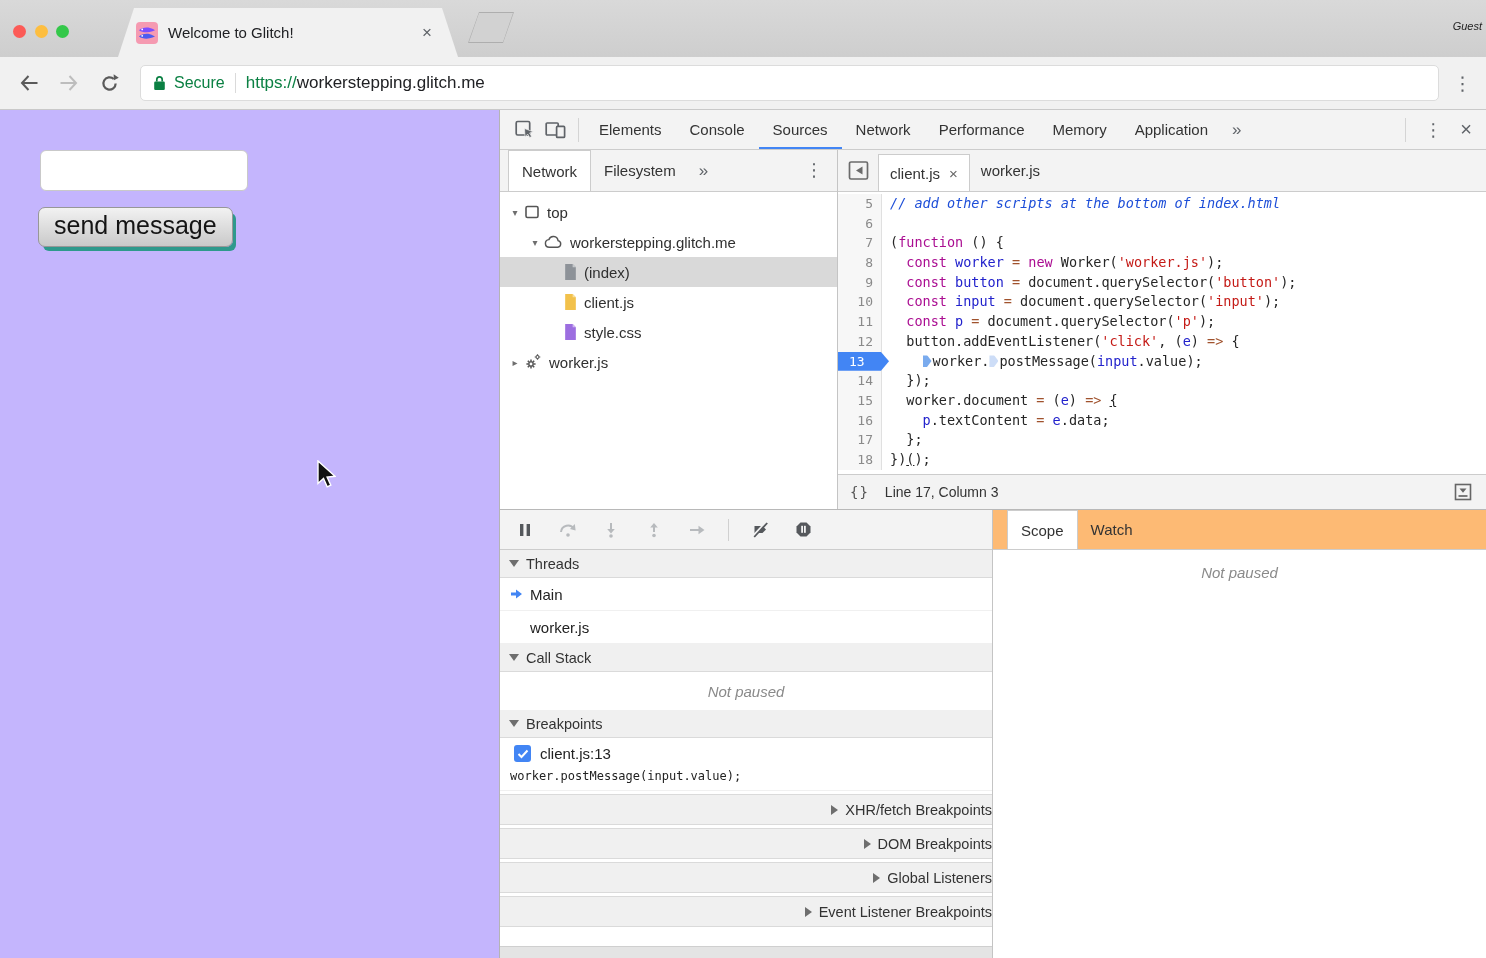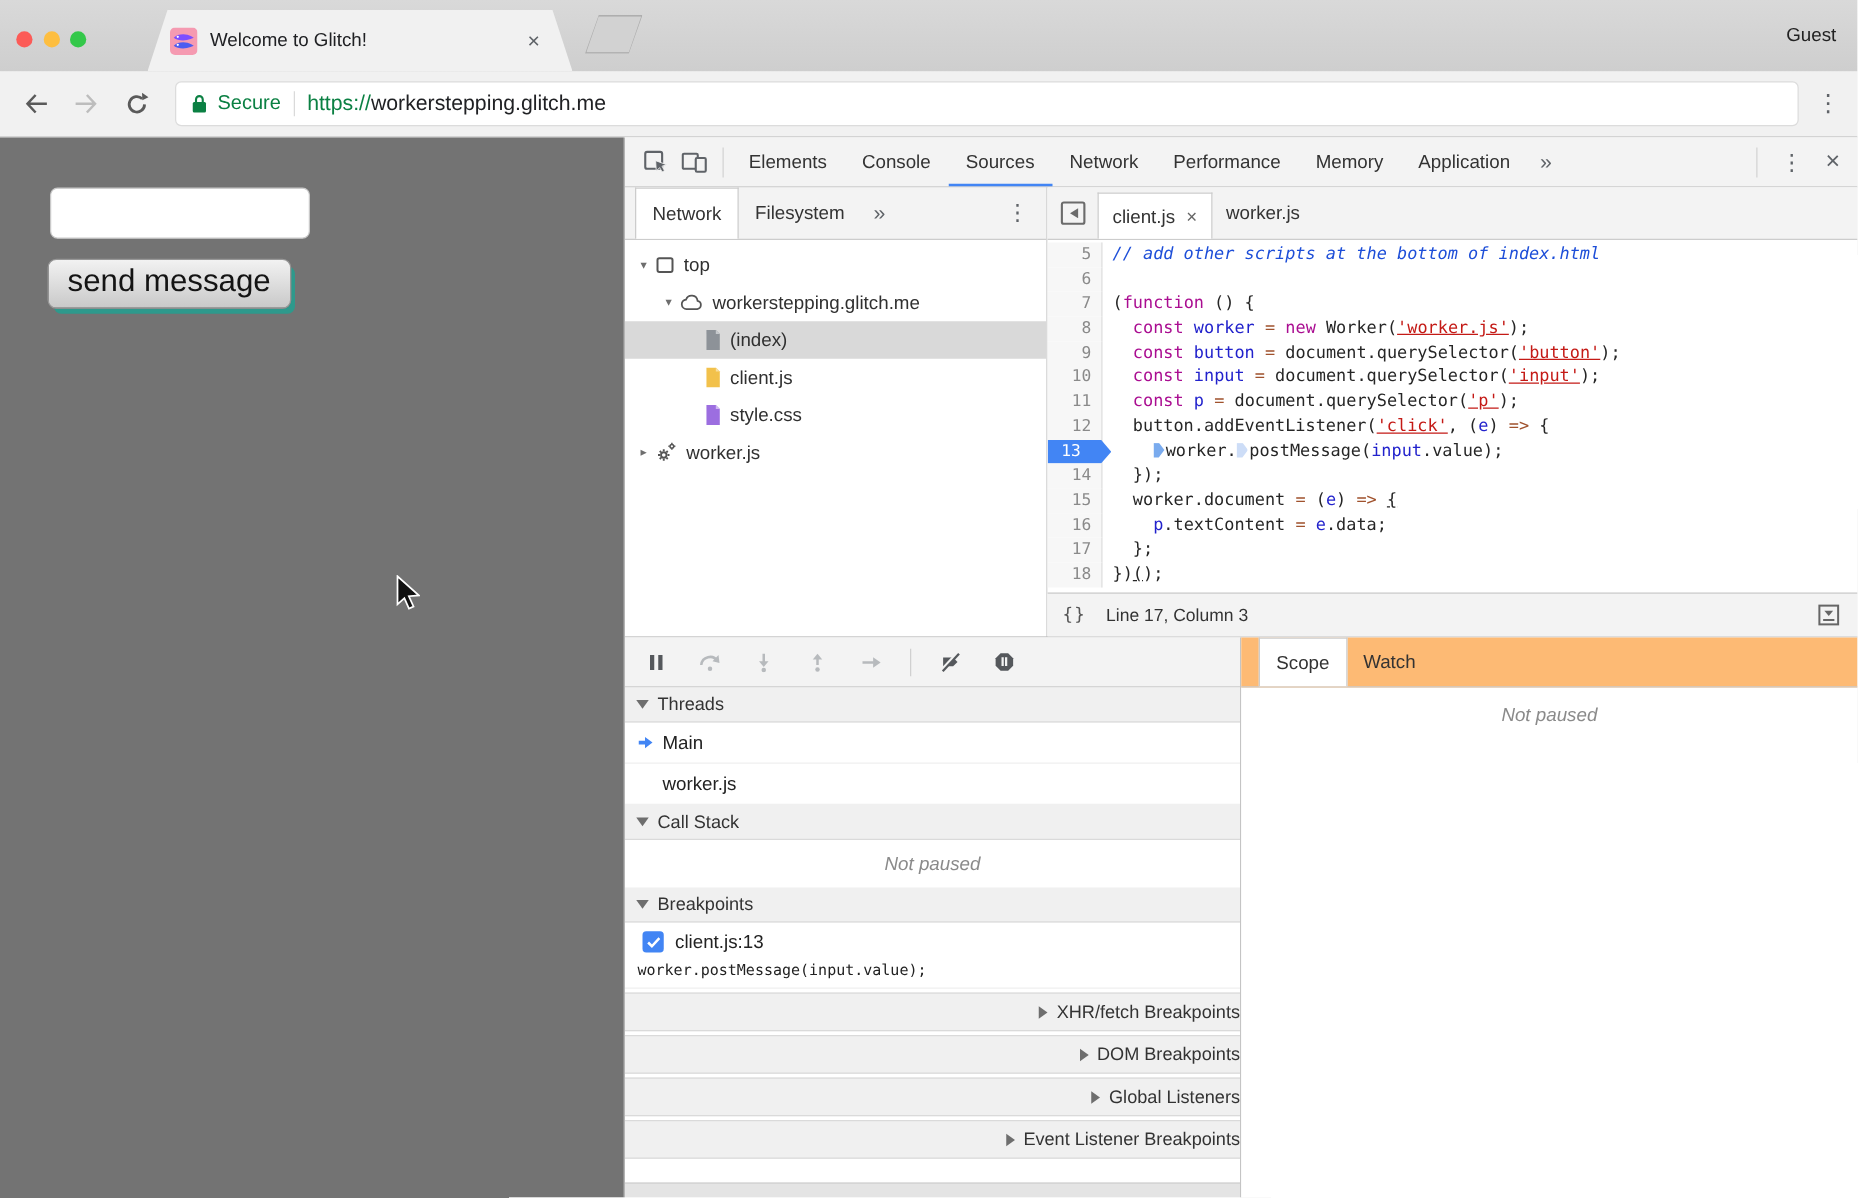--- a/index.html
+++ b/index.html
@@ -14,36 +14,36 @@
   .tab { position:absolute; left:118px; top:8px; width:340px; height:49px; background:#f1f1f1;
          clip-path:polygon(16px 0, calc(100% - 16px) 0, 100% 100%, 0 100%);
          display:flex; align-items:center; padding:0 26px 0 18px; }
   .favicon { width:22px; height:22px; margin-right:10px; flex:0 0 auto; }
   .tab-title { font-size:15px; color:#202124; flex:1; white-space:nowrap; overflow:hidden; }
   .tab-close { color:#5f6368; font-size:17px; line-height:17px; cursor:default; }
   .newtab { position:absolute; left:468px; top:12px; width:46px; height:31px; background:#aeaeae;
             clip-path:polygon(11px 0,100% 0,calc(100% - 11px) 100%,0 100%); }
   .newtab-inner { position:absolute; inset:1px; background:#d2d2d2;
             clip-path:polygon(10px 0,100% 0,calc(100% - 10px) 100%,0 100%); }
-  .guest { position:absolute; right:17px; top:20px; font-size:15px; color:#222; }
+  .guest { position:absolute; right:4px; top:20px; font-size:11px; color:#222;font-style:italic; }
 
   
   .toolbar { height:53px; background:#f1f1f1; display:flex; align-items:center; padding:0 14px 0 16px; border-bottom:1px solid #c9c9c9; flex:0 0 auto; }
   .navbtn { width:26px; height:26px; display:flex; align-items:center; justify-content:center; margin-right:14px; color:#5a5a5a; }
   .navbtn.disabled { color:#bdbdbd; }
   .urlbar { flex:1; height:36px; background:#fff; border:1px solid #dcdcdc; border-radius:5px; display:flex; align-items:center; padding:0 12px; margin-right:14px; }
   .secure { color:#0b8043; font-size:16px; margin:0 10px 0 8px; }
   .url-sep { width:1px; height:20px; background:#dadada; margin-right:10px; }
   .url { font-size:17px; color:#202124; }
   .url .scheme { color:#0b8043; }
   .menu-dots { color:#5f6368; font-size:19px; letter-spacing:0; }
 
   
   .content { flex:1; display:flex; min-height:0; }
-  .page { width:499px; background:#737373; position:relative; flex:0 0 auto; }
+  .page { width:499px; background:#c4b5fd; position:relative; flex:0 0 auto; }
   .msg-input { position:absolute; left:40px; top:40px; width:208px; height:41px; border:1px solid #c9c9c9; border-radius:6px; font-size:22px; padding:0 8px; background:#fff; }
   .send-btn { position:absolute; left:38px; top:97px; font-family:"Liberation Sans",sans-serif; font-size:25px; color:#141414;
               padding:3px 15px 6px; border:1px solid #979797; border-radius:7px;
               background:linear-gradient(#f2f2f2,#c9c9c9); box-shadow:4px 5px 0 -1px #2e998c; }
   .cursor { position:absolute; left:316px; top:350px; }
 
   
   .devtools { flex:1; border-left:1px solid #b4b4b4; display:flex; flex-direction:column; background:#f3f3f3; min-width:0; }
   .dt-tabbar { height:40px; background:#f3f3f3; border-bottom:1px solid #ccc; display:flex; align-items:center; padding-left:12px; flex:0 0 auto; }
   .ticon { display:flex; align-items:center; justify-content:center; width:26px; height:26px; color:#5f6368; margin-right:4px; }
@@ -78,21 +78,21 @@
   .ed-tab.active { background:#fff; border:1px solid #ccc; border-bottom:none; margin-top:4px; }
   .ed-tab .x { color:#666; font-size:15px; margin-left:9px; }
   .code { flex:1; overflow:hidden; padding-top:2px; font-family:"DejaVu Sans Mono",monospace; font-size:13.5px; }
   .code-line { display:flex; height:19.7px; line-height:19.7px; }
   .gutter { width:44px; flex:0 0 auto; background:#f7f7f7; border-right:1px solid #e0e0e0; color:#8a8a8a; font-size:13px; text-align:right; padding-right:8px; position:relative; }
   .bp-tag { position:absolute; left:0; top:0.5px; bottom:0.5px; width:51px; background:#4285f4; color:#fff; text-align:left; padding-left:11px; z-index:2;
             clip-path:polygon(0 0, 43px 0, 51px 50%, 43px 100%, 0 100%); }
   .code-text { white-space:pre; padding-left:8px; color:#262626; }
   .com { color:#1d4ed8; font-style:italic; }
   .kw  { color:#aa0d91; }
-  .str { color:#c41a16;text-decoration:underline; }
+  .str { color:#c41a16; }
   .def { color:#2222cc; }
   .op  { color:#a0522d; }
   .match { text-decoration:underline; }
   .bp-inline { display:inline-block; width:9px; height:12px; transform:translateY(1.5px); margin-right:1px;
                clip-path:polygon(0 0,4.5px 0,9px 6px,4.5px 12px,0 12px); }
   .bp-inline.solid { background:#7aabee; }
   .bp-inline.light { background:#cdddf7; }
   .ed-status { height:35px; background:#f3f3f3; border-top:1px solid #ccc; display:flex; align-items:center; padding:0 14px 0 12px; flex:0 0 auto; }
   .pp { font-family:"DejaVu Sans Mono",monospace; font-size:14px; color:#555; letter-spacing:1px; }
   .linecol { font-size:14px; color:#333; margin-left:16px;text-align:right; }

